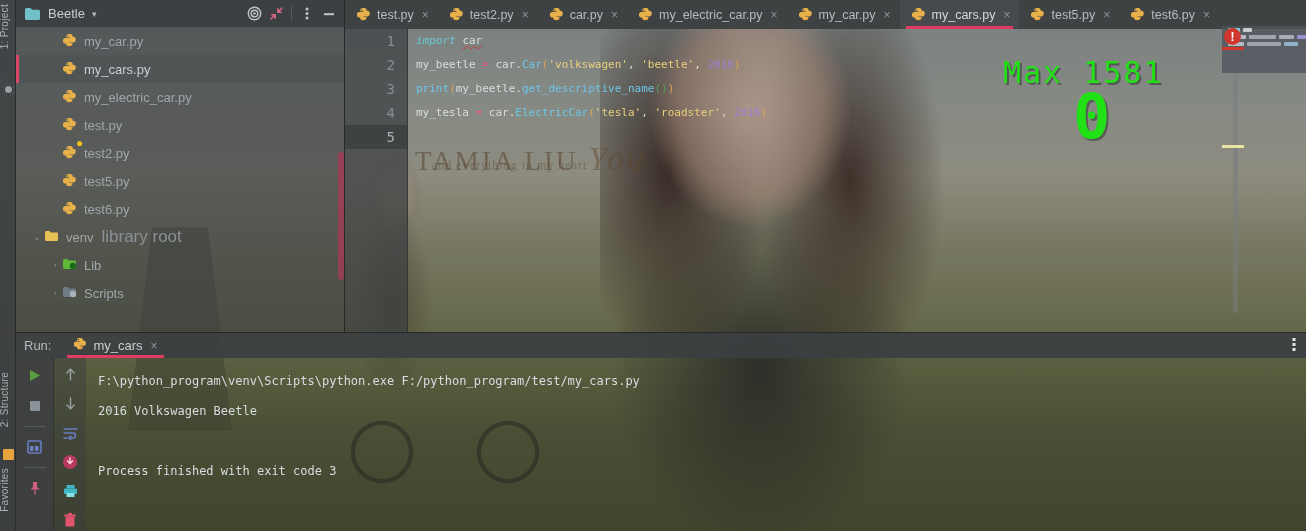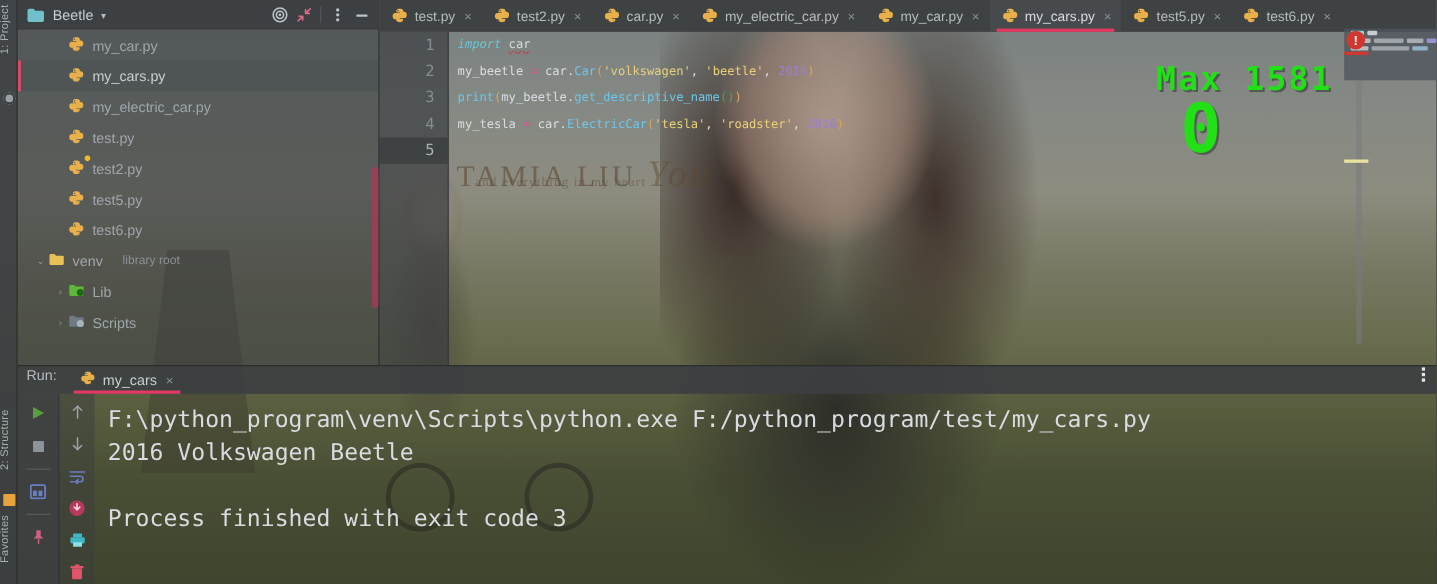--- a/index.html
+++ b/index.html
@@ -183,39 +183,38 @@
     background:rgba(120,124,126,0.55); border-radius:3px;
   }
   #project-vscroll {
     position:absolute; left:338px; top:152px; width:6px; height:128px; z-index:6;
     background:rgba(166,58,86,0.78); border-radius:3px;
   }
 
   
   #pixel-wm {
     position:absolute; left:1003px; top:55px; z-index:7;
-    font-family:"DejaVu Sans Mono", monospace; font-weight:bold;
+    font-family:"DejaVu Sans Mono", monospace; font-weight:normal;
     font-size:30px; letter-spacing:2px; color:#22e016;
     text-shadow:2px 2px 0 rgba(0,0,0,0.35);
     white-space:nowrap;
-    margin-left:48px;
   }
   #pixel-wm-zero {
     position:absolute; left:1073px; top:86px; z-index:7;
     font-family:"DejaVu Sans Mono", monospace; font-weight:bold;
     font-size:62px; line-height:62px; color:#22e016;
     text-shadow:2px 2px 0 rgba(0,0,0,0.35);
   }
 
   
   #run-panel {
     position:absolute; left:16px; top:332px; width:1290px; height:199px; z-index:5;
   }
   #run-header {
-    position:relative; height:26px; display:flex; 
+    position:relative; height:26px; display:flex; align-items:center;
     background:rgba(60,63,65,0.92); border-top:1px solid rgba(35,36,37,0.9);
     padding-left:8px; font-size:13px; color:#b4babf;
   }
   #run-label { margin-right:14px; }
   #run-tab {
     display:flex; align-items:center; gap:6px; height:100%; padding:0 8px;
     position:relative; color:#c9ced3; cursor:pointer;
   }
   #run-tab .tab-underline { position:absolute; left:2px; right:2px; bottom:0; height:3px; background:#e03a63; }
   #run-header .spacer { flex:1; }
@@ -227,21 +226,21 @@
     display:flex; flex-direction:column; align-items:center; padding-top:6px; gap:9px;
     border-right:1px solid rgba(40,42,43,0.6);
   }
   #run-sidebar-b {
     width:32px; background:rgba(58,60,62,0.45);
     display:flex; flex-direction:column; align-items:center; padding-top:6px; gap:8px;
   }
   .rbtn { width:22px; height:22px; display:flex; align-items:center; justify-content:center; cursor:pointer; }
   #console {
     flex:1; padding:8px 0 0 12px;
-    font-family:"DejaVu Sans Mono", monospace; font-size:21px; color:#d8dce0;
+    font-family:"DejaVu Sans Mono", monospace; font-size:12px; color:#d8dce0;
   }
   .coutline { height:30px; line-height:30px; white-space:pre; }
 
   
   .sep { width:22px; height:1px; background:rgba(120,124,126,0.45); }
 </style>
 </head>
 <body>
 
 <div id="bg-photo"></div>
@@ -367,21 +366,21 @@
           </svg></span>
         <span class="tree-label">test6.py</span>
       </div>
       <div class="tree-row">
         <span style="flex: 0 0 14px;"></span>
         <span class="arrow">⌄</span>
         <span class="tree-ic"><svg width="15" height="14" viewBox="0 0 15 14">
             <path d="M1 3.2A1.2 1.2 0 0 1 2.2 2h3.4l1.3 1.4h5.9A1.2 1.2 0 0 1 14 4.6v6.2A1.2 1.2 0 0 1 12.8 12H2.2A1.2 1.2 0 0 1 1 10.8z" fill="#e8c154"></path>
           </svg></span>
         <span class="tree-label">venv</span>
-        <span style="color: rgb(139, 145, 151); margin-left: 18px; font-size: 11px;"> library root</span>
+        <span style="color: rgb(139, 145, 151); margin-left: 8px; font-size: 17px;"> library root</span>
       </div>
       <div class="tree-row">
         <span style="flex: 0 0 32px;"></span>
         <span class="arrow">›</span>
         <span class="tree-ic"><svg width="15" height="14" viewBox="0 0 15 14">
             <path d="M1 3.2A1.2 1.2 0 0 1 2.2 2h3.4l1.3 1.4h5.9A1.2 1.2 0 0 1 14 4.6v6.2A1.2 1.2 0 0 1 12.8 12H2.2A1.2 1.2 0 0 1 1 10.8z" fill="#5fb83a"></path>
             <circle cx="11" cy="9" r="3.2" fill="#1d6b18"></circle>
           </svg></span>
         <span class="tree-label">Lib</span>
       </div>

